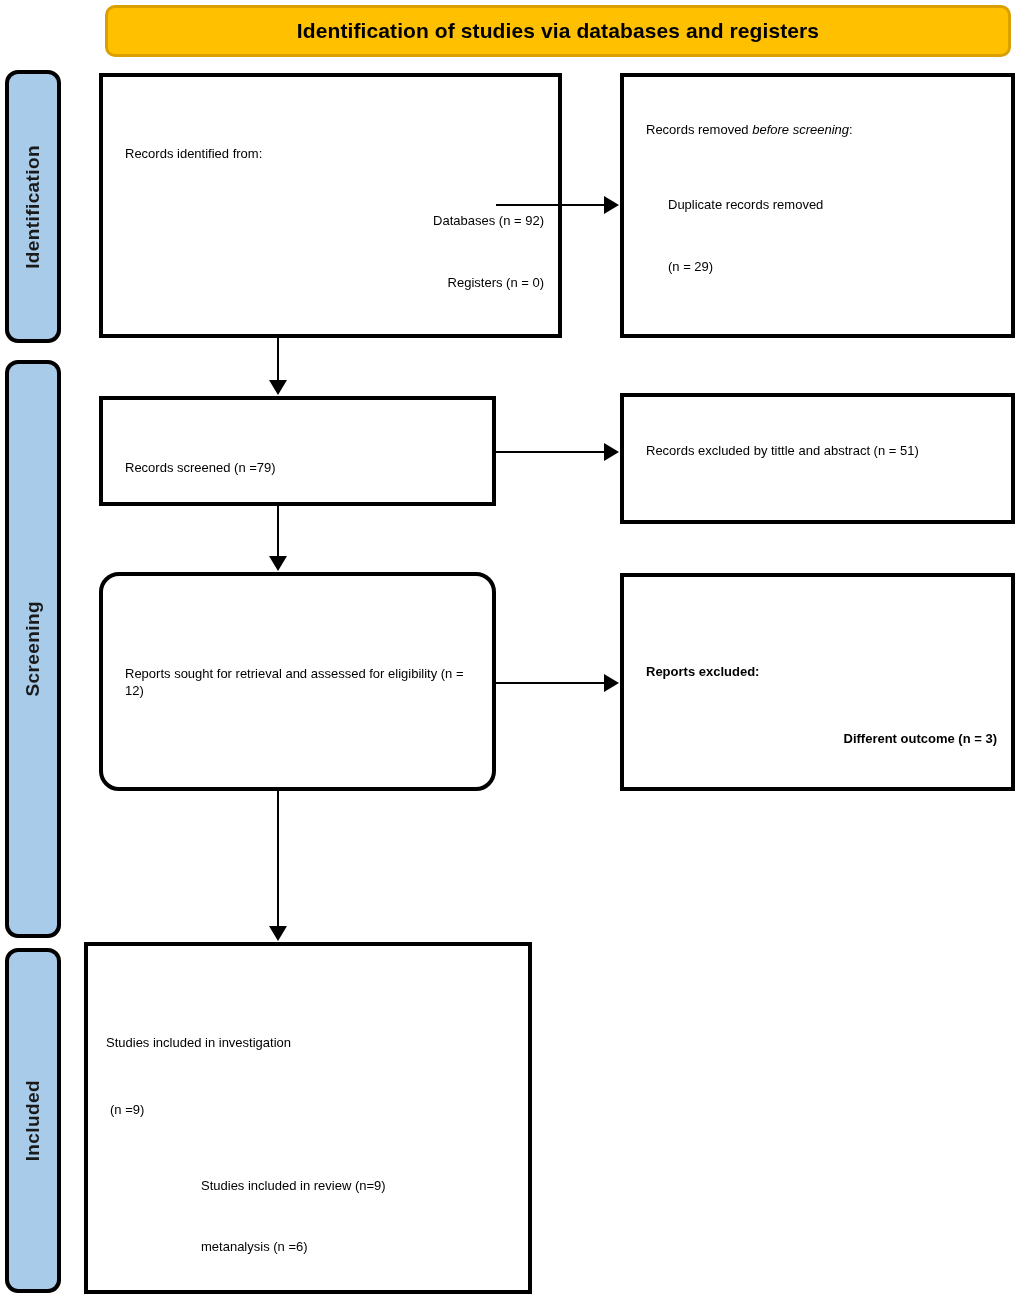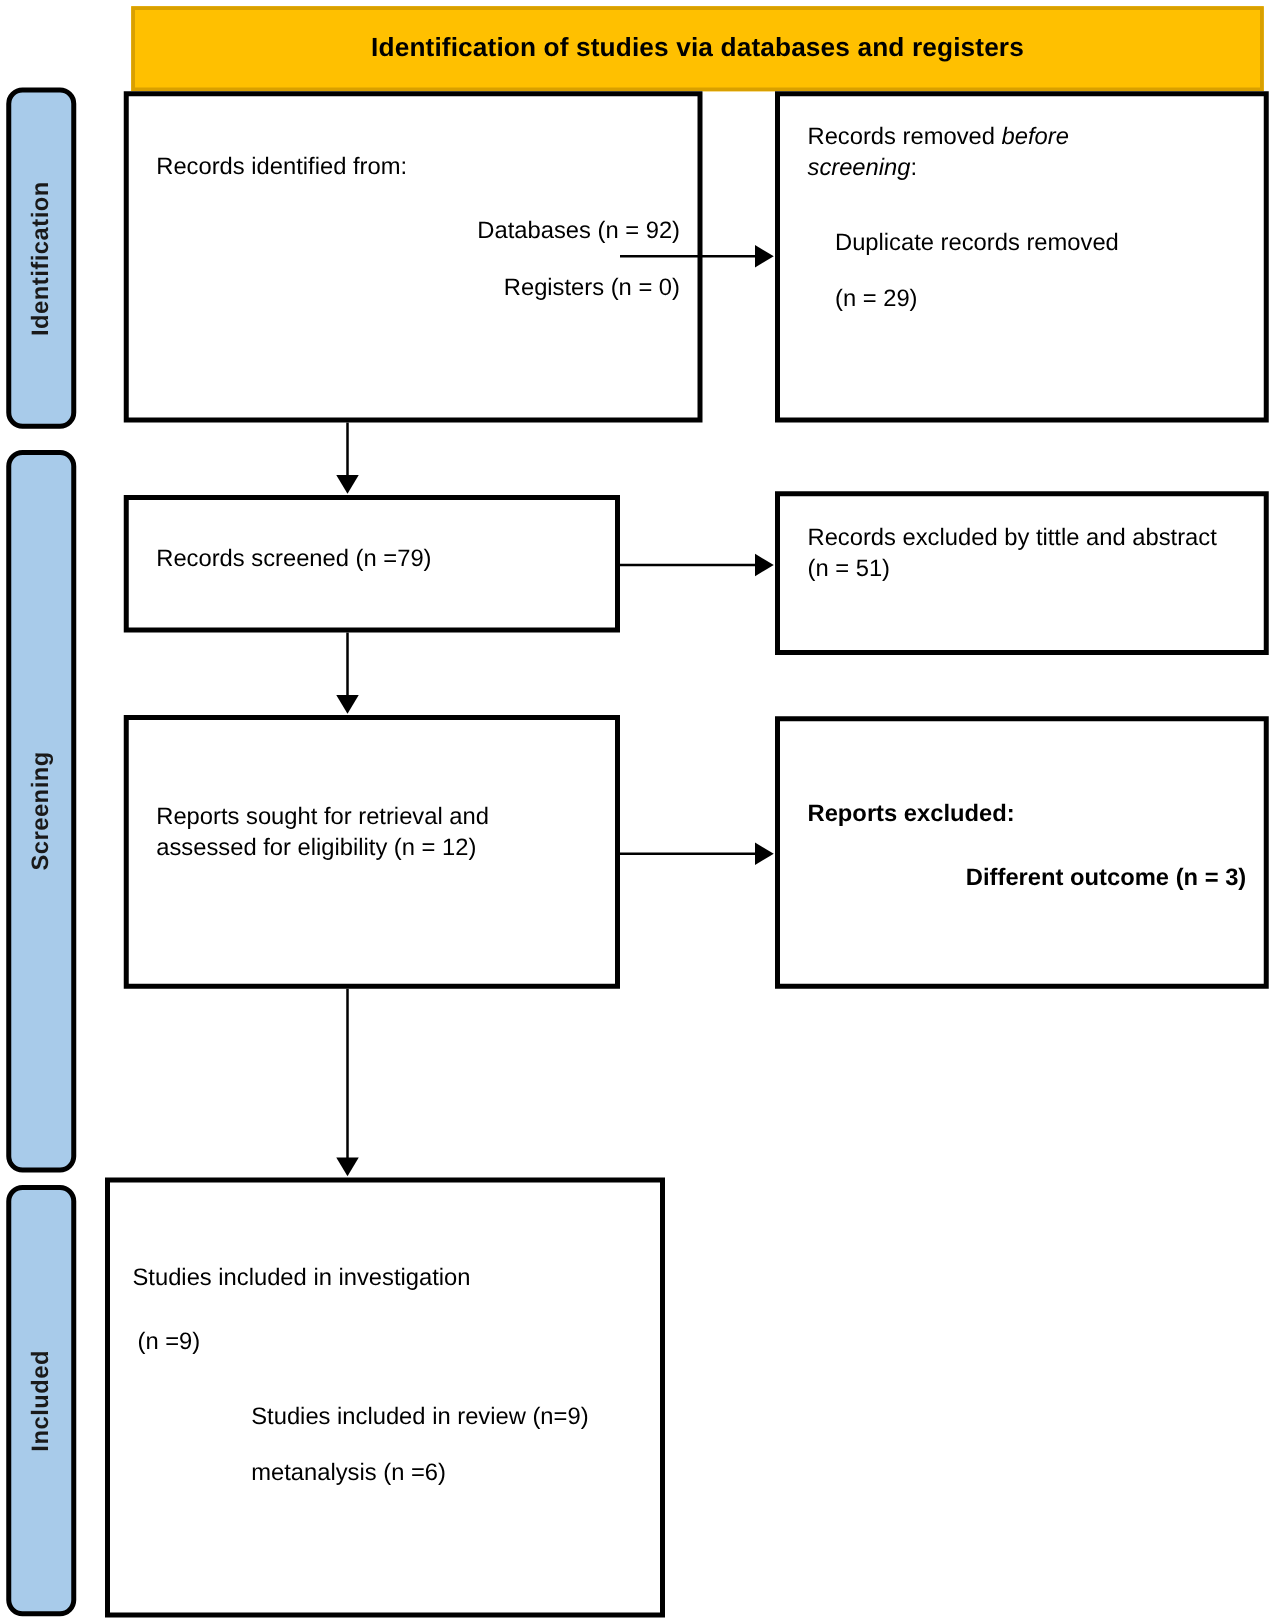--- a/index.html
+++ b/index.html
@@ -15,24 +15,24 @@
     font-family: "Liberation Sans", sans-serif;
     overflow: hidden;
   }
 
   
   .banner {
     position: absolute;
     left: 105px;
     top: 5px;
     width: 906px;
-    height: 68px;
+    height: 52px;
     background: #FFC000;
     border: 3px solid #D9A000;
-    border-radius: 0;
+    border-radius: 10px;
     box-sizing: border-box;
     display: flex;
     align-items: center;
     justify-content: center;
   }
   .banner-text {
     font-size: 21px;
     font-weight: bold;
     color: #000000;
     letter-spacing: 0.1px;
@@ -71,39 +71,40 @@
     border: 4px solid #000000;
     box-sizing: border-box;
     padding: 0;
   }
   .box-inner {
     position: absolute;
     left: 22px;
     right: 14px;
   }
   .line {
-    font-size: 19px;
+    font-size: 13px;
     color: #000000;
     line-height: 1.34;
     white-space: nowrap;
+    margin-top: 24px;
   }
   .line.wrap { white-space: normal; }
   .line.indent  { margin-left: 44px; text-align: right; }
   .line.indent2 { margin-left: 22px; }
   .line.indent3 { margin-left: 95px; }
   .gap-sm { height: 20px; }
   .gap-md { height: 26px; }
   .gap-lg { height: 34px; }
   .ital { font-style: italic; }
 
   #box-identified     { left: 99px;  top: 73px;  width: 463px; height: 265px; }
   #box-removed        { left: 620px; top: 73px;  width: 395px; height: 265px; }
   #box-screened       { left: 99px;  top: 396px; width: 397px; height: 110px; }
   #box-excluded-title { left: 620px; top: 393px; width: 395px; height: 131px; }
-  #box-sought         { left: 99px;  top: 572px; width: 397px; height: 219px; }
+  #box-sought         { left: 99px;  top: 572px; width: 397px; height: 219px; border-radius: 20px; }
   #box-reports-excl   { left: 620px; top: 573px; width: 395px; height: 218px; font-weight: bold; }
   #box-included       { left: 84px;  top: 942px; width: 448px; height: 352px; }
 
   
   .conn { position: absolute; background: #000000; }
   .conn-h { height: 2px; }
   .conn-v { width: 2px; }
   .arrow-right {
     position: absolute;
     width: 0; height: 0;

